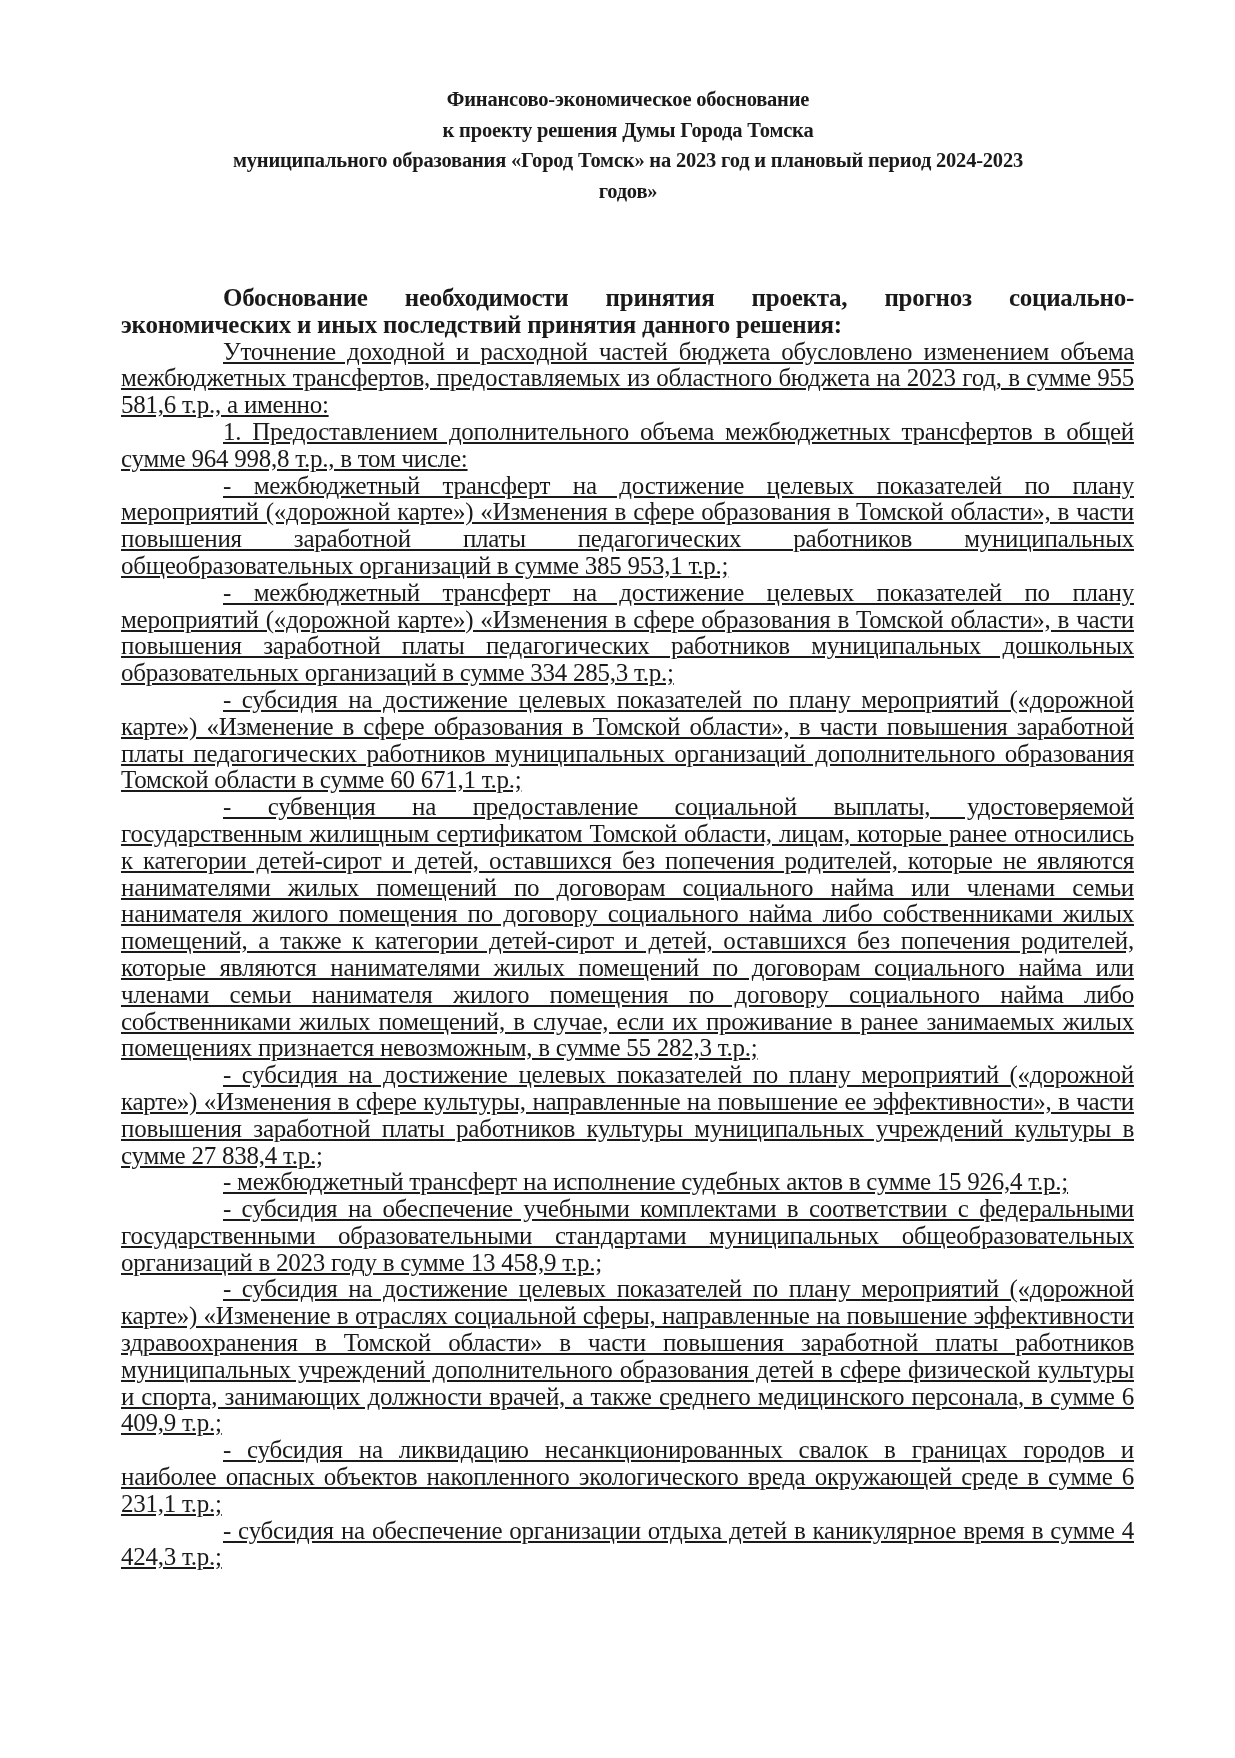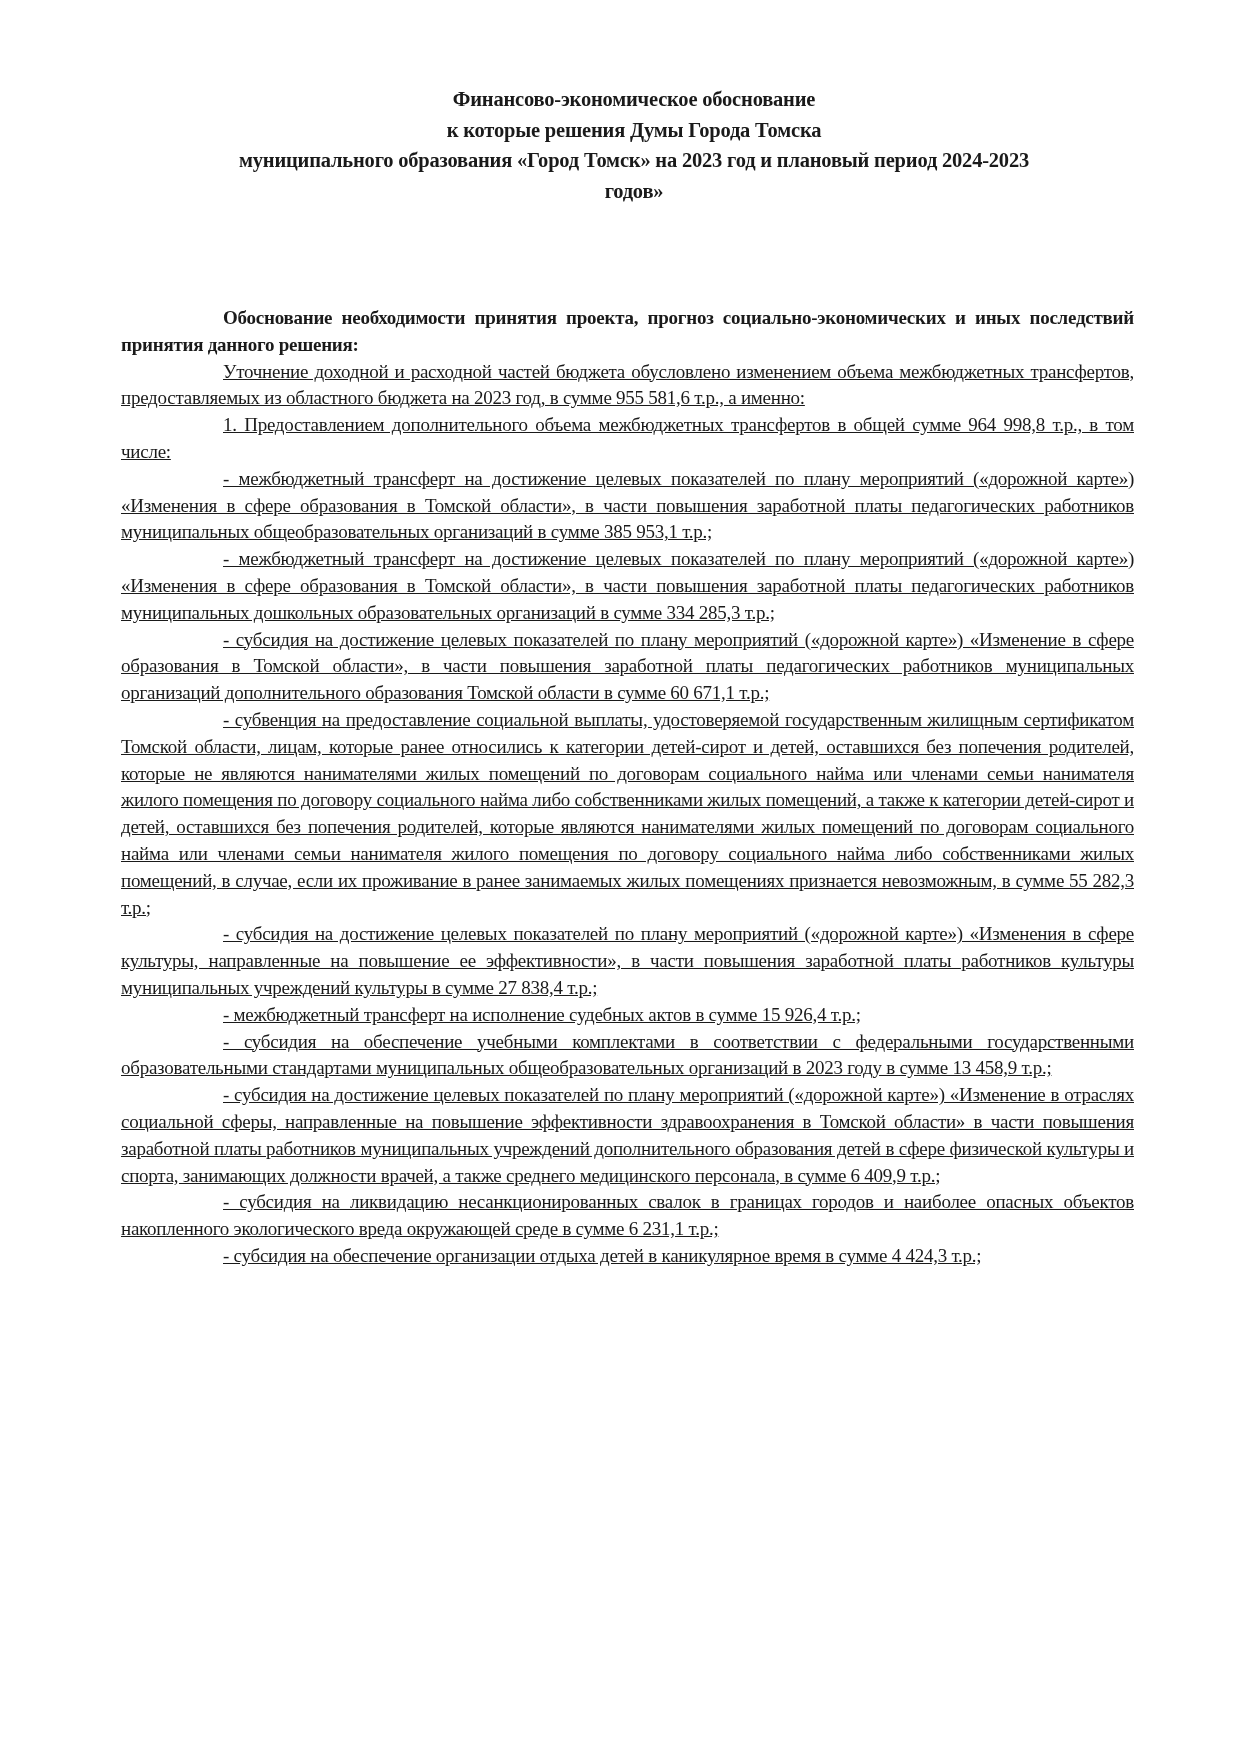--- a/index.html
+++ b/index.html
@@ -1,33 +1,33 @@
 <!DOCTYPE html>
 <html><head>
 <meta charset="utf-8">
 <style>
   html, body { margin: 0; padding: 0; background: #ffffff; }
   body { width: 1235px; height: 1758px; overflow: hidden; position: relative;
          font-family: "Liberation Serif", "DejaVu Serif", serif; color: #1a1a1a; }
   .page { position: absolute; left: 0; top: 0; width: 1235px; height: 1758px; background: #fff; }
-  .title-block { position: absolute; top: 84px; left: 134px; width: 1000px; text-align: center;
+  .title-block { position: absolute; top: 84px; left: 128px; width: 1000px; text-align: center;
                  font-weight: bold; font-size: 20.5px; line-height: 30.5px; letter-spacing: -0.2px; }
   .title-block div { white-space: nowrap; }
   .body { position: absolute; left: 121px; top: 285px; width: 1013px;
-          font-size: 19px; line-height: 26.8px; letter-spacing: -0.25px; margin-top: 20px; }
+          font-size: 25px; line-height: 26.8px; letter-spacing: -0.25px; }
   .heading { font-weight: bold; text-indent: 102px; text-align: justify; margin: 0; }
   .para { text-indent: 102px; text-align: justify; margin: 0; text-decoration: underline; }
 </style>
 </head>
 <body>
 
 <div class="page">
   <div class="title-block">
     <div>Финансово-экономическое обоснование</div>
-    <div>к которые решения Думы Города Томска</div>
+    <div>к проекту решения Думы Города Томска</div>
     <div>муниципального образования «Город Томск» на 2023 год и плановый период 2024-2023</div>
     <div>годов»</div>
   </div>
 
   <div class="body">
     <p class="heading">Обоснование необходимости принятия проекта, прогноз социально-экономических и иных последствий принятия данного решения:</p>
     <p class="para">Уточнение доходной и расходной частей бюджета обусловлено изменением объема межбюджетных трансфертов, предоставляемых из областного бюджета на 2023 год, в сумме 955 581,6 т.р., а именно:</p>
     <p class="para">1. Предоставлением дополнительного объема межбюджетных трансфертов в общей сумме 964 998,8 т.р., в том числе:</p>
     <p class="para">- межбюджетный трансферт на достижение целевых показателей по плану мероприятий («дорожной карте») «Изменения в сфере образования в Томской области», в части повышения заработной платы педагогических работников муниципальных общеобразовательных организаций в сумме 385 953,1 т.р.;</p>
     <p class="para">- межбюджетный трансферт на достижение целевых показателей по плану мероприятий («дорожной карте») «Изменения в сфере образования в Томской области», в части повышения заработной платы педагогических работников муниципальных дошкольных образовательных организаций в сумме 334 285,3 т.р.;</p>

